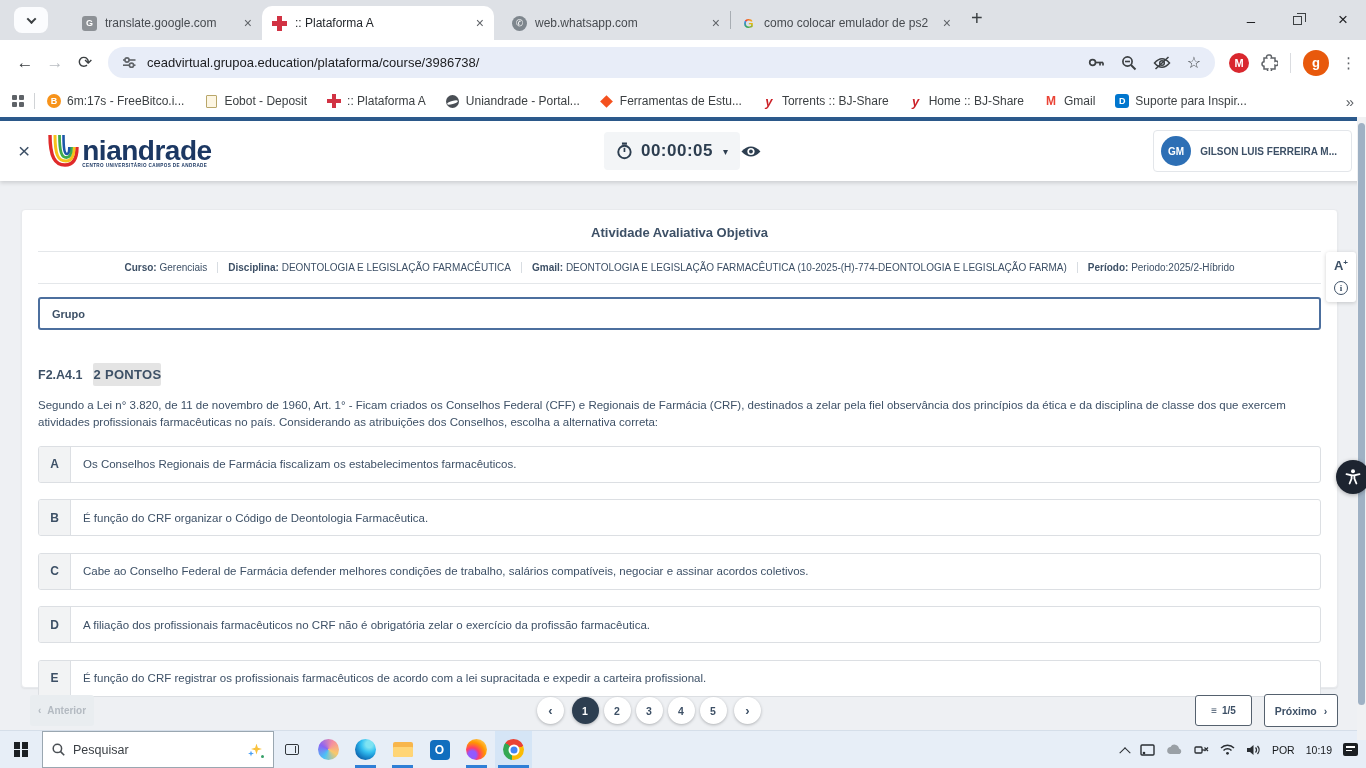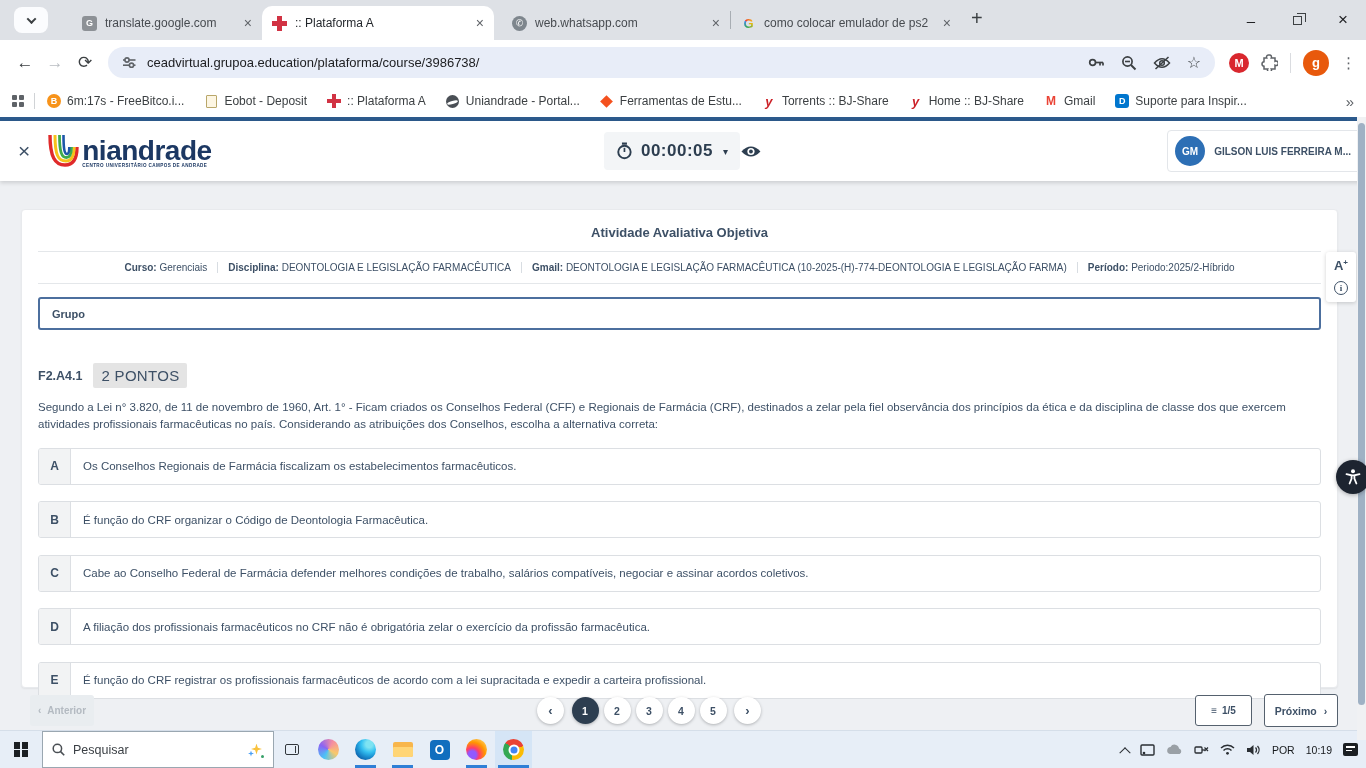--- a/index.html
+++ b/index.html
@@ -66,34 +66,34 @@
   #siteheader { position:absolute; top:121px; left:0; right:0; height:60px; background:#fff; box-shadow:0 2px 4px rgba(0,0,0,.14); display:flex; align-items:center; z-index:2; }
   .hx { font-size:21px; color:#3d5066; font-weight:300; margin:0 16px 0 18px; }
   .logo { display:flex; align-items:flex-end; }
   .logo-text { margin-left:2px; }
   .logo-word { font-size:28px; font-weight:bold; color:#1c3863; letter-spacing:-.5px; line-height:.9; }
   .logo-tag { font-size:4.6px; font-weight:bold; color:#1c3863; letter-spacing:.4px; }
   .header-center { position:absolute; left:50%; transform:translateX(-50%); display:flex; align-items:center; gap:0; }
   .timer-chip { background:#f3f5f7; border-radius:4px; height:38px; display:flex; align-items:center; padding:0 12px; gap:8px; }
   .timer-text { font-size:17px; font-weight:bold; color:#2d3e50; letter-spacing:.5px; }
   .timer-caret { font-size:10px; color:#2d3e50; margin-left:2px; }
-  .user-card { margin-left:auto; margin-right:0; border:1px solid #e3e6ea; border-radius:4px; background:#fff; display:flex; align-items:center; padding:5px 14px 5px 7px; gap:9px; }
+  .user-card { margin-left:auto; margin-right:14px; border:1px solid #e3e6ea; border-radius:4px; background:#fff; display:flex; align-items:center; padding:5px 14px 5px 7px; gap:9px; }
   .user-av { width:30px; height:30px; border-radius:50%; background:#2d6fb5; color:#fff; font-size:10px; font-weight:bold; display:flex; align-items:center; justify-content:center; }
   .user-name { font-size:10px; font-weight:bold; color:#3d5066; }
 
   #maincard { position:absolute; left:21px; top:209px; width:1317px; height:479px; background:#fff; border:1px solid #e8eaed; border-radius:4px; box-shadow:0 1px 2px rgba(0,0,0,.06); padding:0 16px; }
   .card-title { text-align:center; padding:15px 0 11px; font-size:13px; font-weight:bold; color:#3d5066; border-bottom:1px solid #e4e7ea; }
   .course-row { display:flex; justify-content:center; padding:10px 0; border-bottom:1px solid #e4e7ea; font-size:10px; color:#3d5066; }
   .course-seg { padding:0 10px; border-right:1px solid #d8dde2; white-space:nowrap; }
   .course-seg:last-child { border-right:none; }
   .course-seg b { font-weight:bold; }
   .grupo-box { margin-top:13px; height:33px; border:2px solid #4c6f9e; border-radius:3px; display:flex; align-items:center; padding:0 12px; font-size:11px; font-weight:bold; color:#3d5066; background:#fff; }
   .qhead { margin-top:33px; display:flex; align-items:center; gap:11px; }
   .qcode { font-size:12.5px; font-weight:bold; color:#3d5066; }
-  .badge { background:#e4e4e4; color:#3d5066; font-size:15px; font-weight:normal; padding:4px 8px; border-radius:2px; letter-spacing:.3px; }
+  .badge { background:#e4e4e4; color:#3d5066; font-size:13px; font-weight:bold; padding:4px 0; border-radius:2px; letter-spacing:.3px; }
   .qtext { margin-top:11px; font-size:11.5px; color:#3d5066; line-height:1.5; }
   .options { margin-top:14px; }
   .opt { display:flex; margin-bottom:16.5px; height:37px; border:1px solid #dcdfe3; border-radius:3px; overflow:hidden; background:#fff; }
   .opt-letter { width:32px; background:#f2f3f4; border-right:1px solid #dcdfe3; display:flex; align-items:center; justify-content:center; font-size:12px; font-weight:bold; color:#3d5066; flex:none; }
   .opt-text { flex:1; display:flex; align-items:center; padding-left:12px; font-size:11.5px; color:#3d5066; }
 
   
   #util-panel { position:absolute; right:10px; top:252px; width:30px; background:#fff; border-radius:3px; box-shadow:0 1px 4px rgba(0,0,0,.18); display:flex; flex-direction:column; align-items:center; padding:7px 0; gap:9px; z-index:3; }
   .aplus { font-size:13px; color:#3d5066; font-weight:bold; line-height:1; }
   .aplus sup { font-size:8px; }

